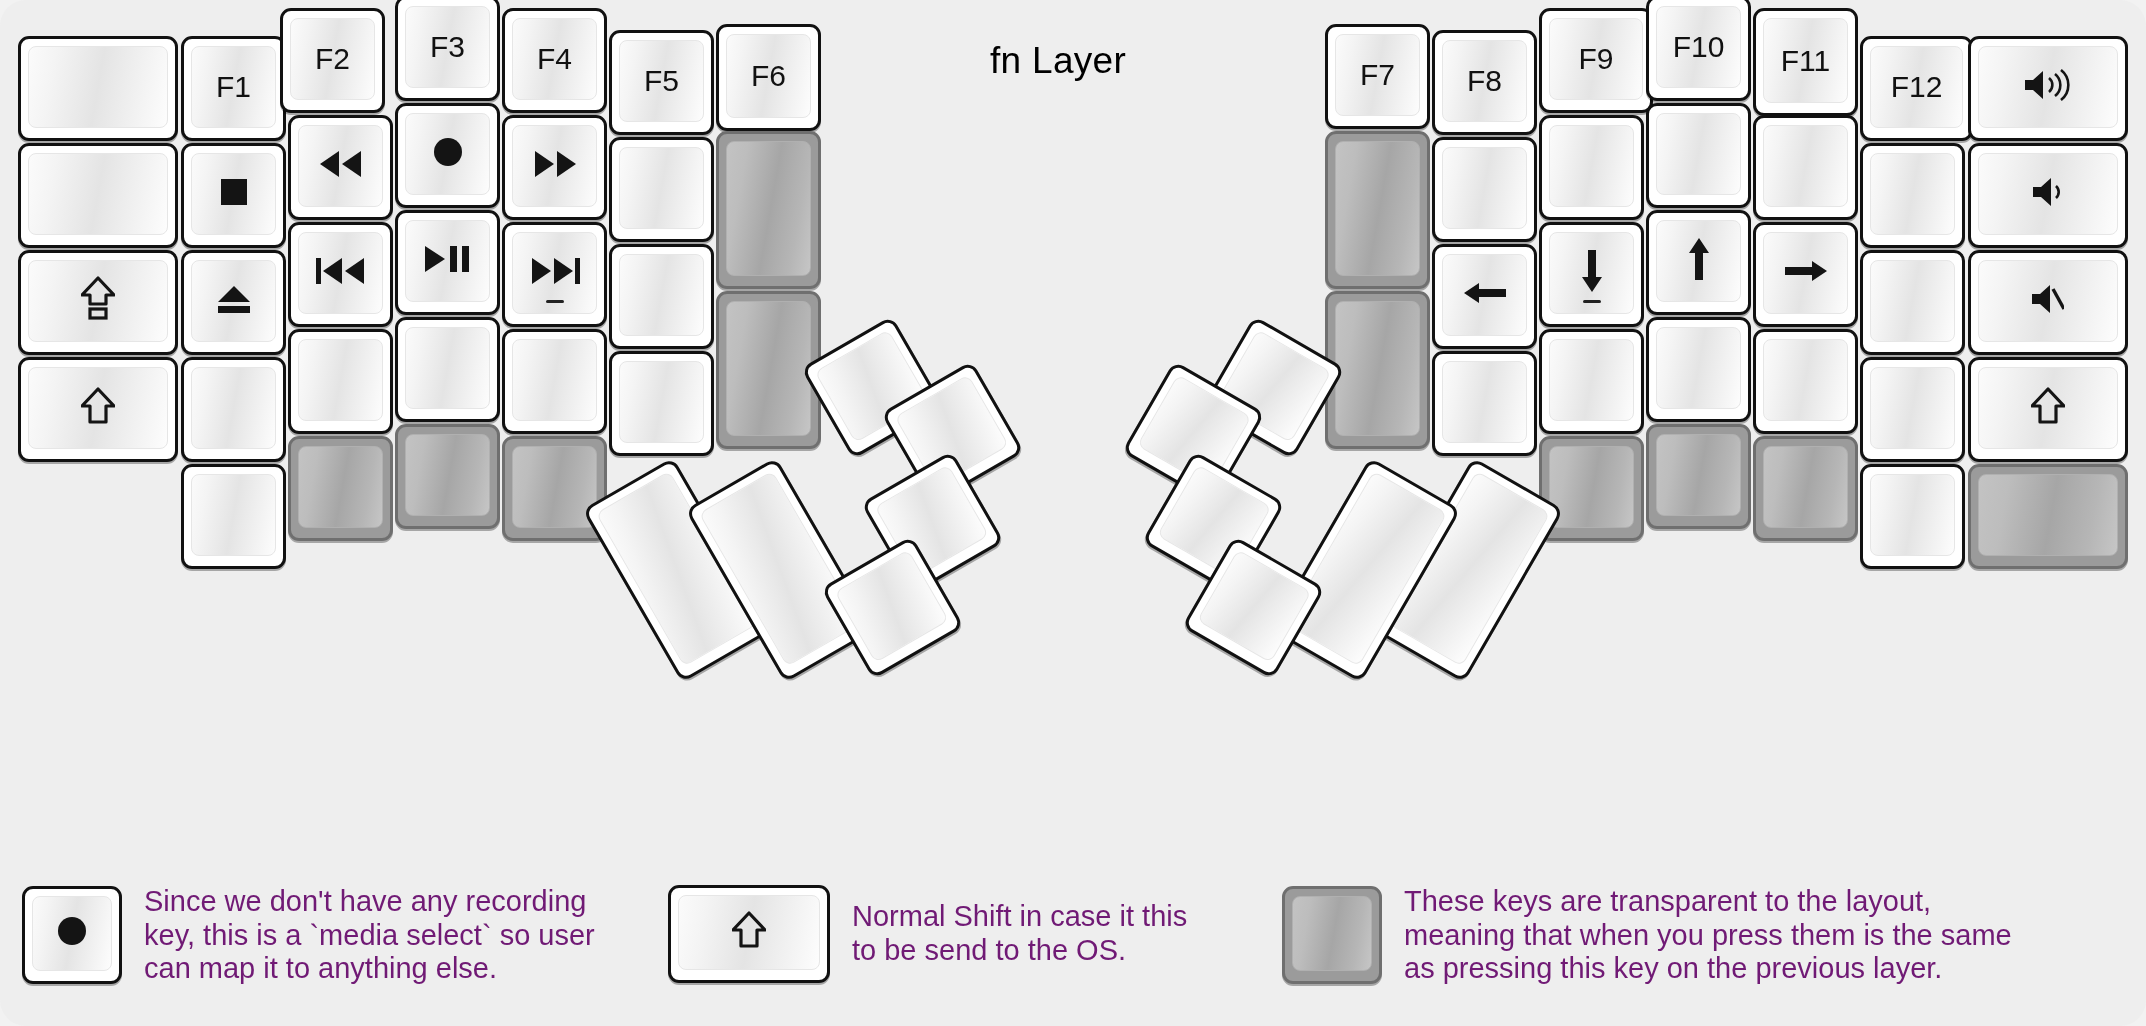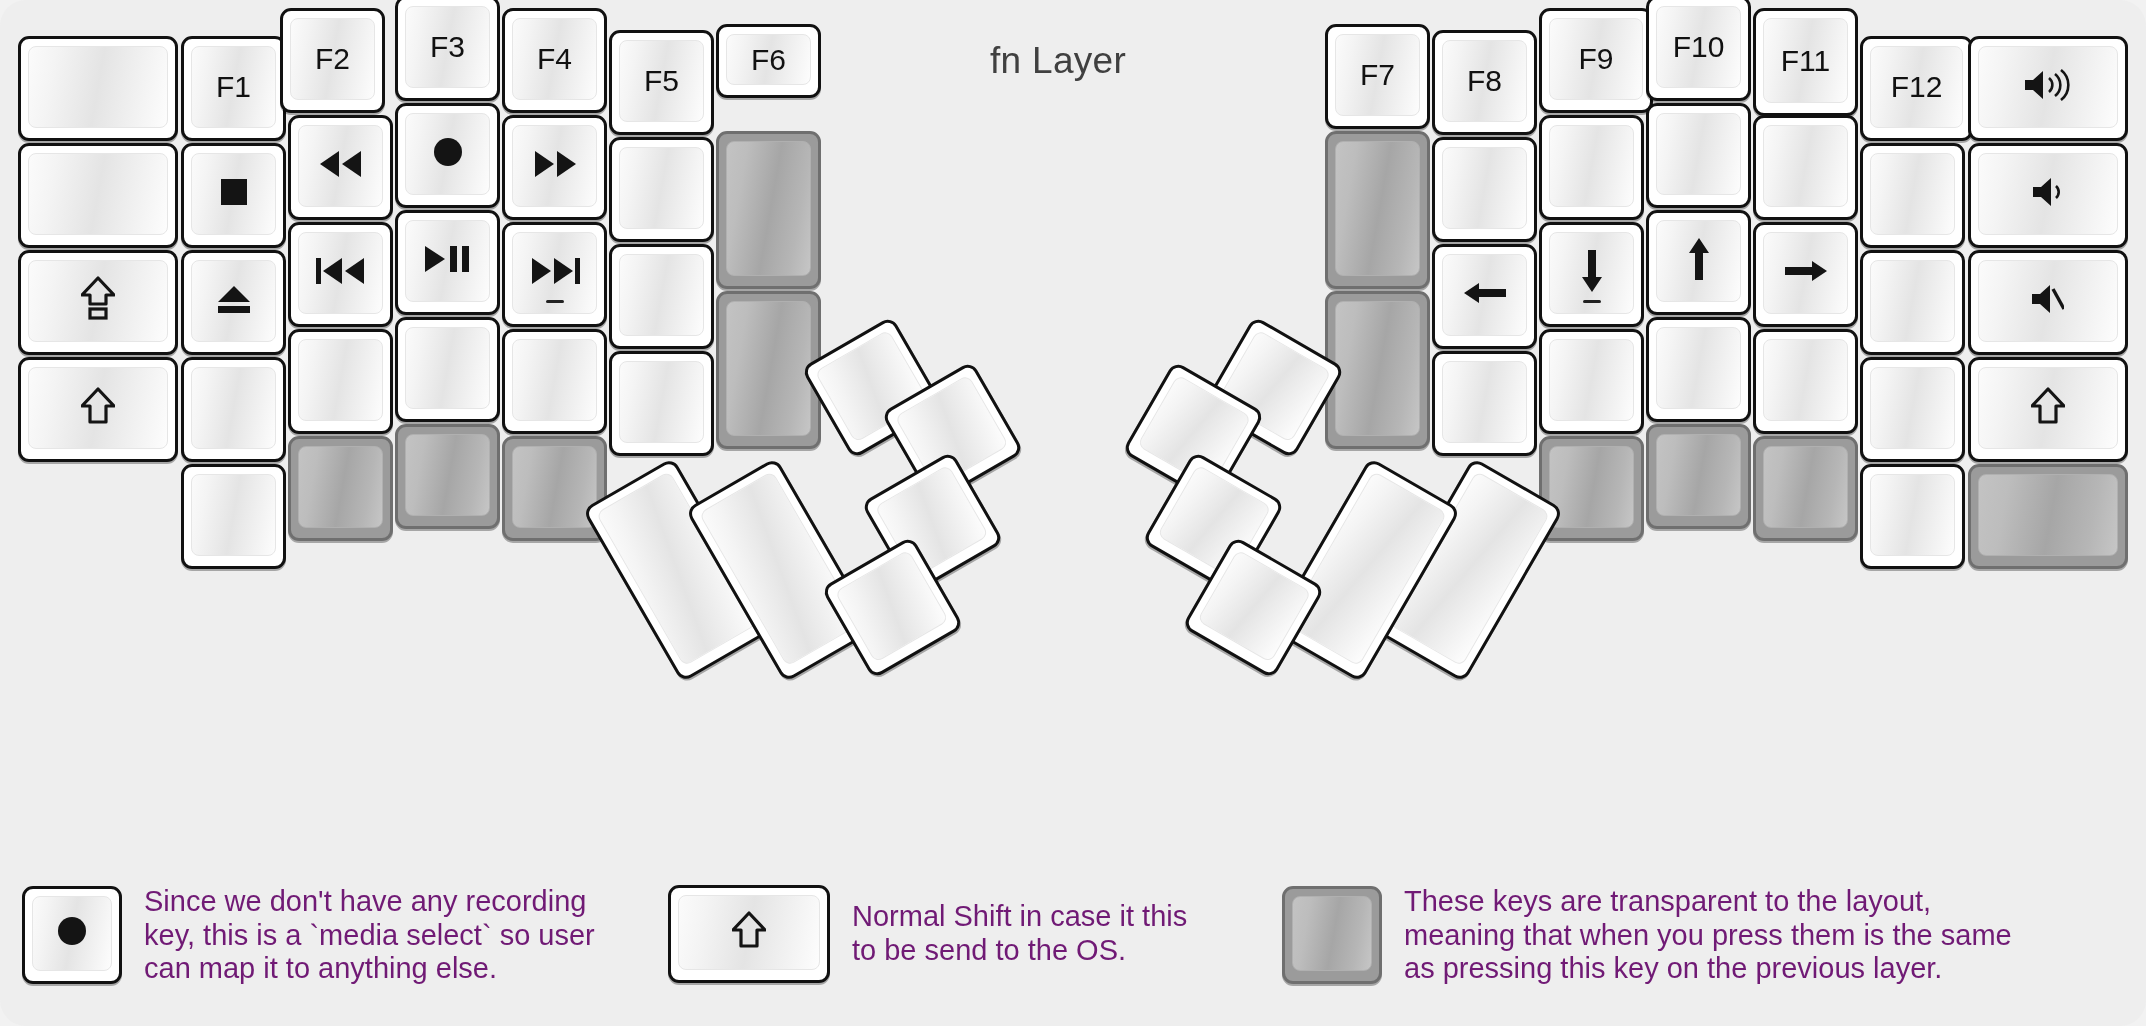--- a/index.html
+++ b/index.html
@@ -32,21 +32,21 @@
   .key.tr > .cap{
     background:linear-gradient(100deg,#c3c3c3 0%,#bdbdbd 20%,#a6a6a6 52%,#b6b6b6 80%,#c6c6c6 100%);
     border-color:#b0b0b0;
   }
 
   .glyph{display:block;line-height:1;}
   .homing{position:absolute;bottom:10px;left:50%;transform:translateX(-50%);
           width:18px;height:3px;background:#222;border-radius:2px;}
 
   
-  #title{position:absolute;font-size:37px;color:#404040;letter-spacing:.3px;white-space:nowrap;}
+  #title{position:absolute;font-size:37px;color:#000000;letter-spacing:.3px;white-space:nowrap;}
 
   
   .legend{position:absolute;display:flex;align-items:center;}
   .legend .lkey{position:relative;flex:0 0 auto;}
   .legend .ltext{margin-left:22px;font-size:29px;line-height:1.16;color:#701a75;white-space:pre-line;}
 </style>
 </head>
 <body>
 
 <div id="panel">
@@ -192,21 +192,21 @@
       </div>
       <div class="key" style="left: 609px; top: 137px; width: 105px; height: 105px;">
         <div class="cap"></div>
       </div>
       <div class="key" style="left: 609px; top: 244px; width: 105px; height: 105px;">
         <div class="cap"></div>
       </div>
       <div class="key" style="left: 609px; top: 351px; width: 105px; height: 105px;">
         <div class="cap"></div>
       </div>
-      <div class="key" style="left: 716px; top: 24px; width: 105px; height: 74px; padding-left: 8px;">
+      <div class="key" style="left: 716px; top: 24px; width: 105px; height: 107px; padding-left: 8px;">
         <div class="cap">
           <span class="glyph">F6</span>
         </div>
       </div>
       <div class="key tr" style="left: 716px; top: 131px; width: 105px; height: 158px;">
         <div class="cap"></div>
       </div>
       <div class="key tr" style="left: 716px; top: 291px; width: 105px; height: 158px;">
         <div class="cap"></div>
       </div>

